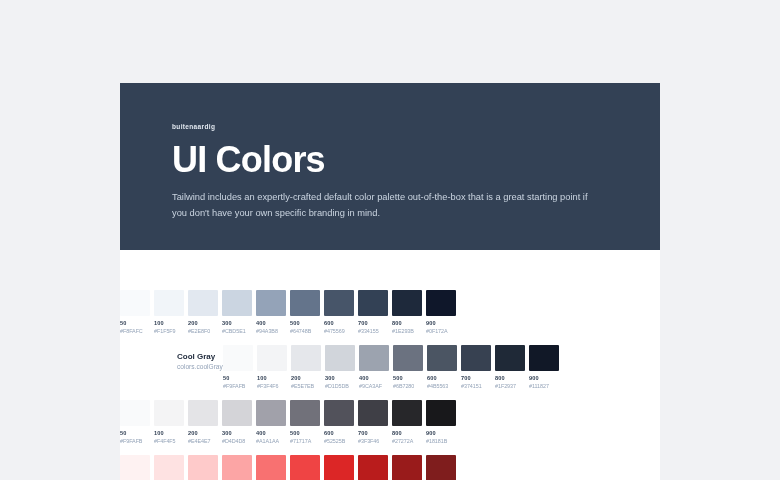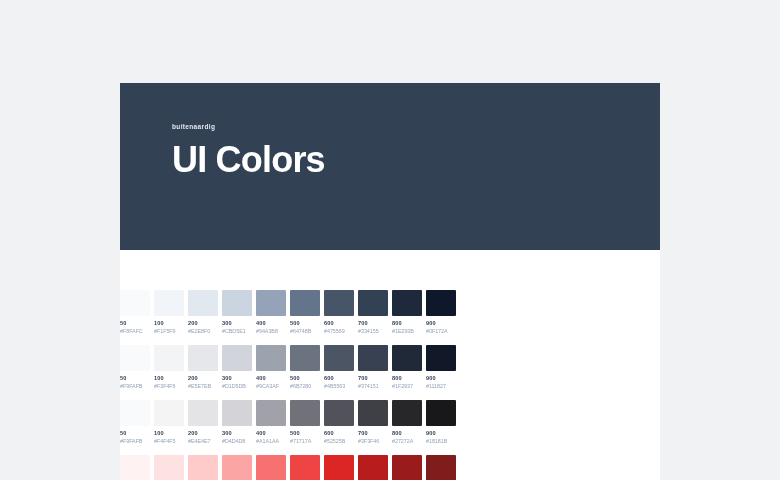--- a/index.html
+++ b/index.html
@@ -135,20 +135,21 @@
 </style>
 </head>
 <body>
 
 <div class="page">
   <div class="doc-card">
 
     <div class="hero">
       <div class="brand">buitenaardig</div>
       <h1 class="hero-title">UI Colors</h1>
+      <p class="hero-desc">Tailwind includes an expertly-crafted default color palette out-of-the-box that is a great starting point if you don't have your own specific branding in mind.</p>
     </div>
 
     <div class="palette-body" id="palette-body">
         <div class="palette-row">
           <div class="shades">
             <div class="shade">
               <div class="swatch" style="background-color: rgb(248, 250, 252);"></div>
               <div class="shade-step">50</div>
               <div class="shade-hex">#F8FAFC</div>
             </div>
@@ -193,20 +194,24 @@
               <div class="shade-hex">#1E293B</div>
             </div>
             <div class="shade">
               <div class="swatch" style="background-color: rgb(15, 23, 42);"></div>
               <div class="shade-step">900</div>
               <div class="shade-hex">#0F172A</div>
             </div>
           </div>
         </div>
         <div class="palette-row">
+          <div class="row-label">
+            <div class="row-name">Cool Gray</div>
+            <div class="row-path">colors.coolGray</div>
+          </div>
           <div class="shades">
             <div class="shade">
               <div class="swatch" style="background-color: rgb(249, 250, 251);"></div>
               <div class="shade-step">50</div>
               <div class="shade-hex">#F9FAFB</div>
             </div>
             <div class="shade">
               <div class="swatch" style="background-color: rgb(243, 244, 246);"></div>
               <div class="shade-step">100</div>
               <div class="shade-hex">#F3F4F6</div>

